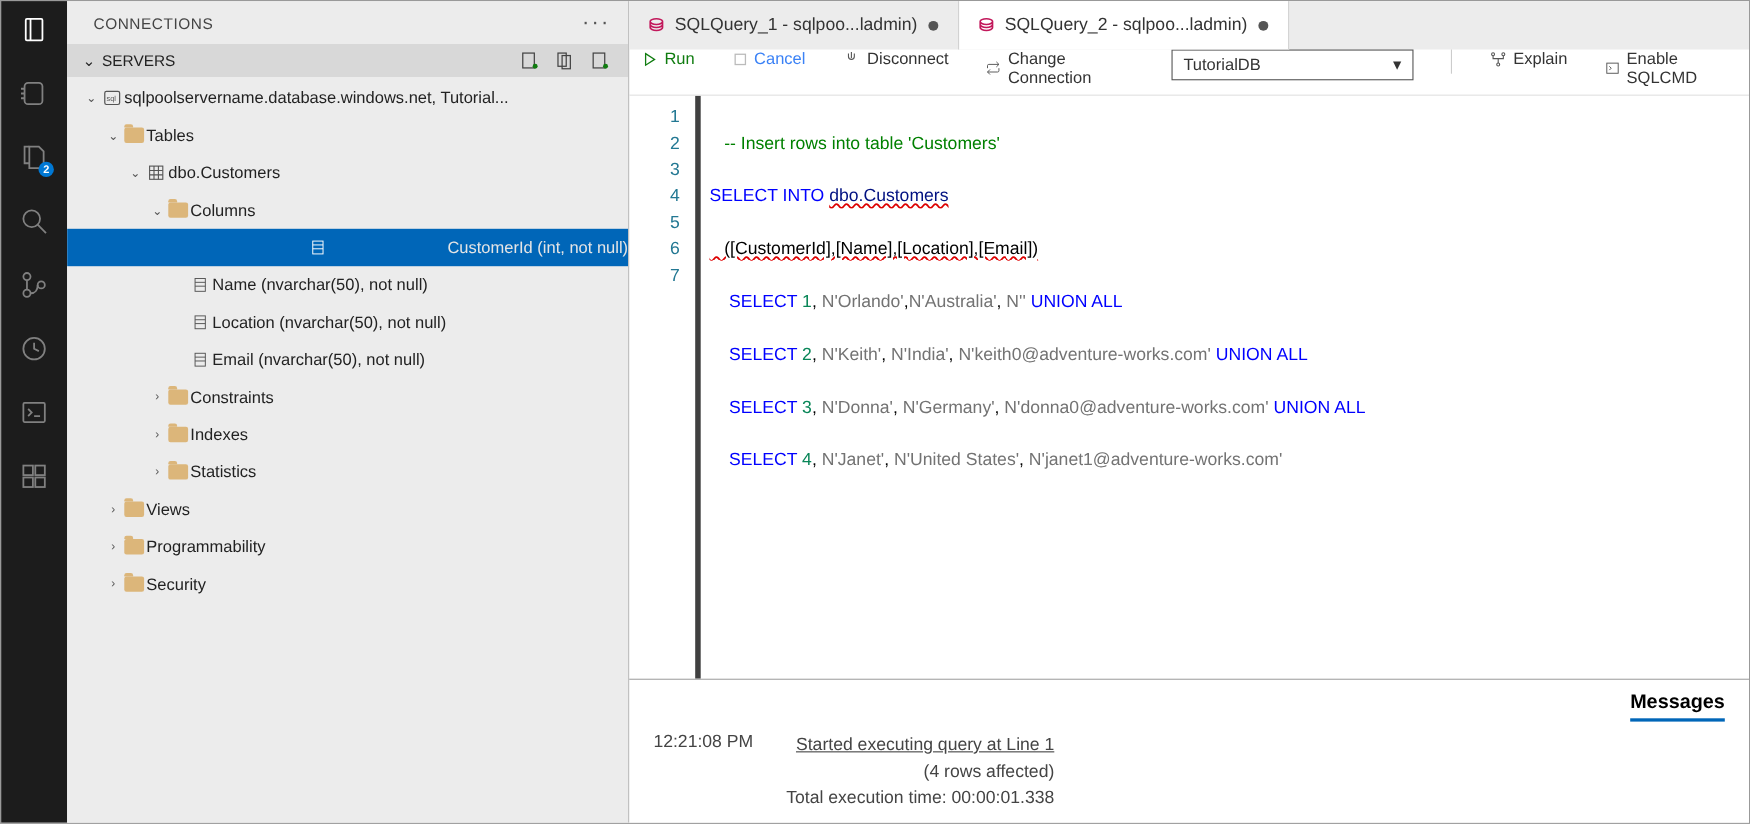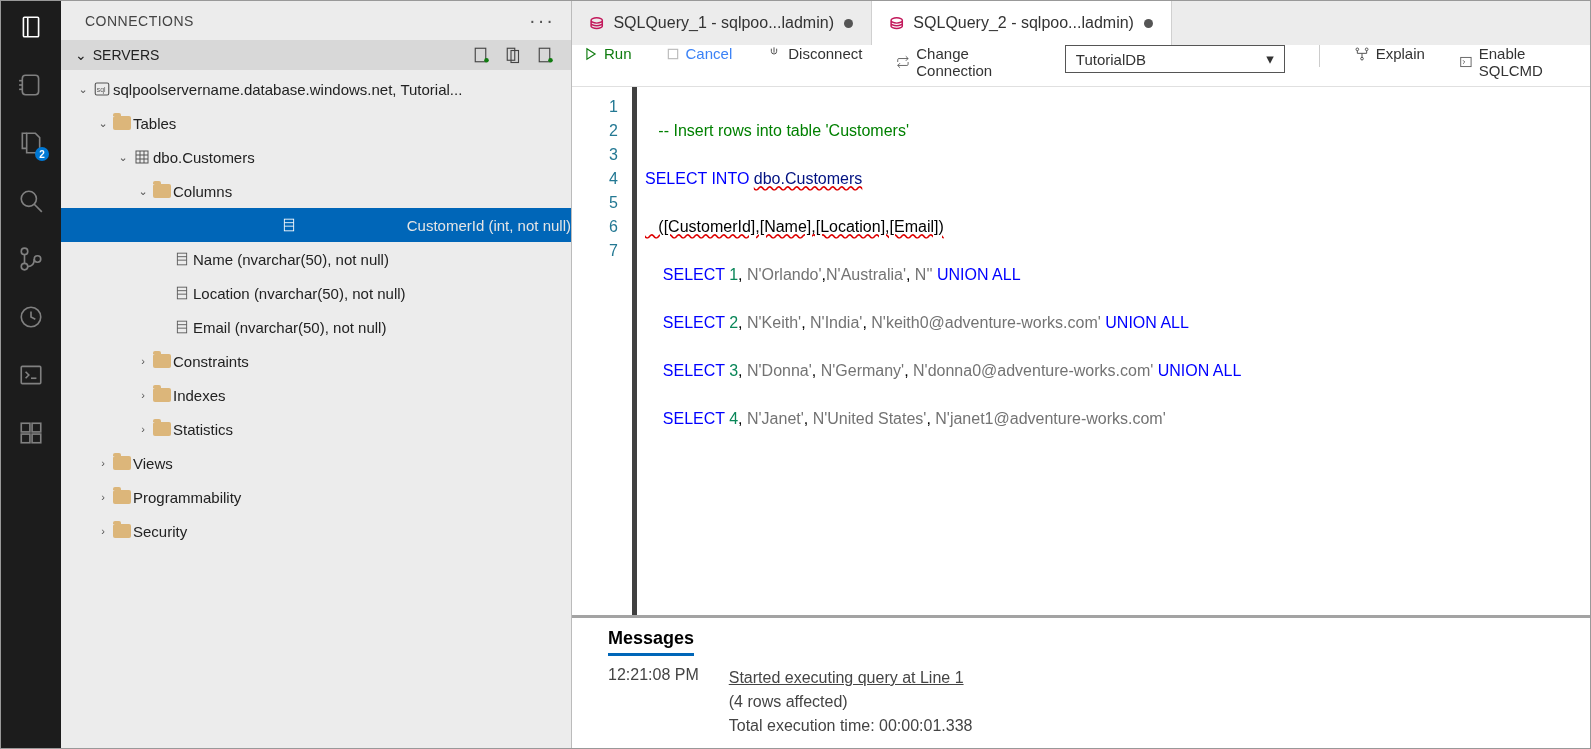--- a/index.html
+++ b/index.html
@@ -45,21 +45,21 @@
 .toolbar .cancel{ color:#3b82f6; }
 .toolbar .sep{ width:1px; height:22px; background:#ccc; }
 .db-select{ border:1px solid #555; padding:4px 10px; min-width:220px; font-size:15px; display:flex; align-items:center; justify-content:space-between; cursor:pointer; }
 
 .code-area{ flex:1; display:flex; font-family:Consolas,monospace; font-size:16px; overflow:auto; }
 .gutter{ width:60px; text-align:right; padding:8px 14px 0 0; color:#237893; line-height:24px; user-select:none;}
 .code{ flex:1; padding:8px 0 0 8px; line-height:24px; white-space:pre; position:relative; border-left:5px solid #404040;}
 .c-com{color:#008000;} .c-kw{color:#0000ff;} .c-str{color:#737373;} .c-num{color:#098658;} .c-id{color:#001080;}
 .err{ text-decoration:underline wavy #d00; }
 
-.messages{ border-top:3px solid #a3a3a3; padding:10px 36px; font-size:15px; }
+.messages{ border-top:1px solid #a3a3a3; padding:10px 22px; font-size:15px;text-align:right; }
 .messages h3{ font-size:18px; font-weight:600; display:inline-block; border-bottom:3px solid #0066b8; padding-bottom:4px; margin-bottom:10px;}
 .msg-body{ font-family:Consolas,monospace; font-size:16px; color:#444; display:flex; gap:30px; }
 .msg-text{ line-height:24px; }
 .underln{ text-decoration:underline; }
 
 svg{ display:block; }
 </style>
 </head>
 <body>
 

